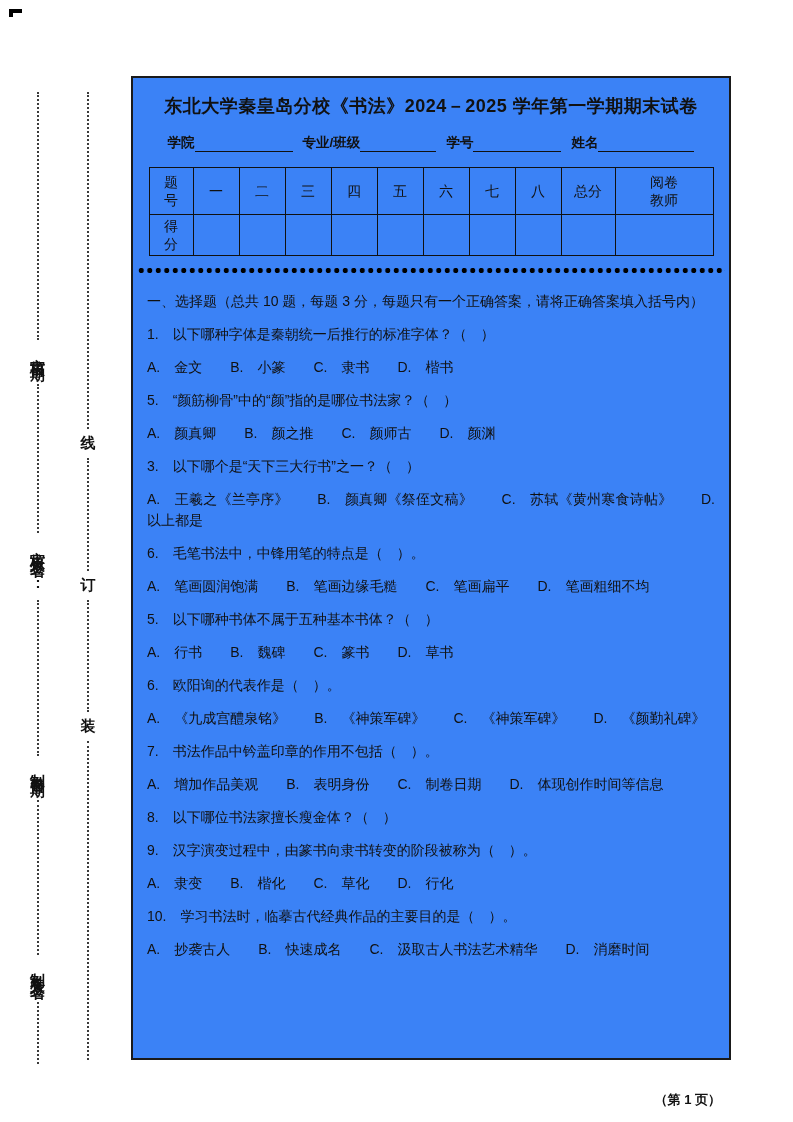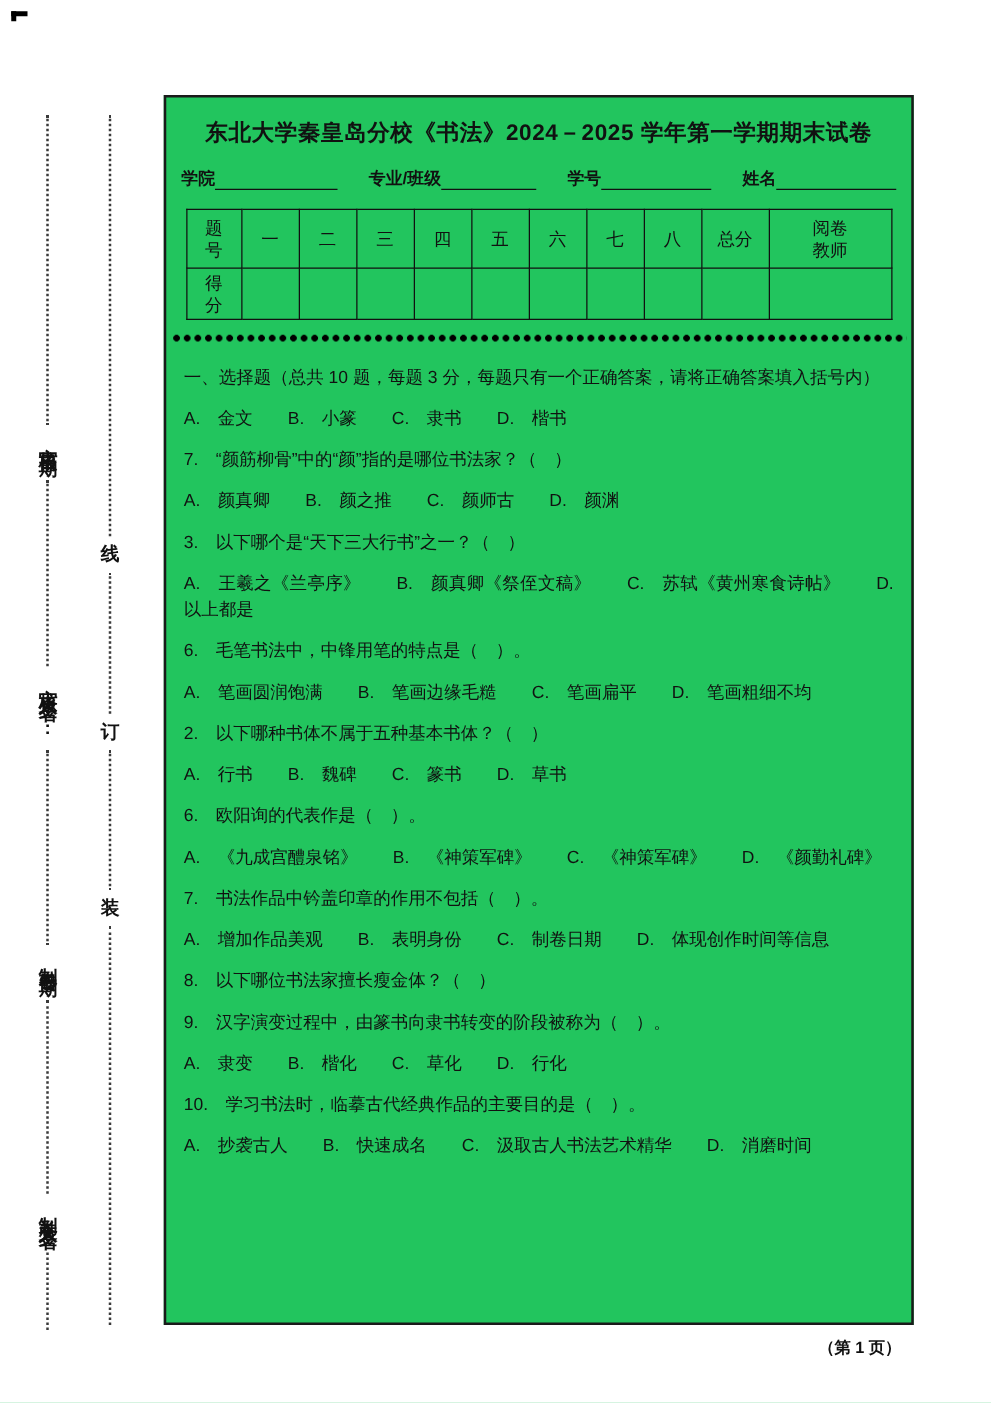--- a/index.html
+++ b/index.html
@@ -20,44 +20,44 @@
   .seal-label {
     writing-mode:vertical-rl; text-orientation:upright;
     font-weight:bold; font-size:15px; letter-spacing:3px; line-height:1;
     padding:6px 0; flex-shrink:0;
   }
   .bind-char { font-weight:bold; font-size:15px; padding:5px 0; flex-shrink:0; }
 
   
   .paper {
     position:absolute; left:131px; top:76px; width:600px; height:984px;
-    border:2px solid #1a1a1a; background:#22c55e; padding:14px 12px 0; overflow:hidden;
+    border:2px solid #1a1a1a; background:#3b82f6; padding:14px 12px 0; overflow:hidden;
   }
   .title { font-size:18px; font-weight:bold; text-align:center; letter-spacing:.5px; margin:2px 0 16px; }
 
-  .info-row { display:flex; justify-content:space-between; align-items:flex-end; gap:10px;
+  .info-row { display:flex; justify-content:center; align-items:flex-end; gap:10px;
     font-size:13.5px; font-weight:600; margin-bottom:15px; }
   .info-group { display:flex; align-items:flex-end; }
   .blank { display:inline-block; border-bottom:1.3px solid #111; height:16px; }
   .b1{width:98px} .b2{width:76px} .b3{width:88px} .b4{width:96px}
 
   .score-table { border-collapse:collapse; margin:0 auto; table-layout:fixed; width:564px; }
   .score-table td { border:1.6px solid #111; text-align:center; vertical-align:middle;
     font-size:14px; line-height:1.3; white-space:pre-line; padding:2px 0; }
   .r-head td { height:47px; }
   .r-score td { height:40px; }
 
   .dotted-sep { height:7px; margin:11px -8px 17px;
     background-image:radial-gradient(circle,#000 2.4px,transparent 2.9px);
     background-size:8.5px 7px; background-position:left center; }
 
   .body-text { font-size:14px; line-height:21px; padding:0 2px;margin-top:17px; }
   .body-text p { margin:0 0 12px; text-align:justify; }
 
-  .page-footer { position:absolute; top:1069px; right:72px; font-size:13px; font-weight:bold; }
+  .page-footer { position:absolute; top:1091px; right:72px; font-size:13px; font-weight:bold; }
 </style>
 </head>
 <body>
 
 <div class="page">
 
   <div class="corner-mark"></div>
 
   <div class="seal-col seal-col-labels">
     <div class="vdots" style="flex-grow:4"></div>
@@ -149,32 +149,33 @@
         <td></td>
       </tr>
     </tbody>
       </table>
 
     <div class="dotted-sep"></div>
 
     <div class="body-text">
       <p>一、选择题（总共 10 题，每题 3 分，每题只有一个正确答案，请将正确答案填入括号内）</p>
 
+      <p>1.　以下哪种字体是秦朝统一后推行的标准字体？（　）</p>
       <p>A.　金文　　B.　小篆　　C.　隶书　　D.　楷书</p>
 
-      <p>7.　“颜筋柳骨”中的“颜”指的是哪位书法家？（　）</p>
+      <p>5.　“颜筋柳骨”中的“颜”指的是哪位书法家？（　）</p>
       <p>A.　颜真卿　　B.　颜之推　　C.　颜师古　　D.　颜渊</p>
 
       <p>3.　以下哪个是“天下三大行书”之一？（　）</p>
       <p>A.　王羲之《兰亭序》　　B.　颜真卿《祭侄文稿》　　C.　苏轼《黄州寒食诗帖》　　D.　以上都是</p>
 
       <p>6.　毛笔书法中，中锋用笔的特点是（　）。</p>
       <p>A.　笔画圆润饱满　　B.　笔画边缘毛糙　　C.　笔画扁平　　D.　笔画粗细不均</p>
 
-      <p>2.　以下哪种书体不属于五种基本书体？（　）</p>
+      <p>5.　以下哪种书体不属于五种基本书体？（　）</p>
       <p>A.　行书　　B.　魏碑　　C.　篆书　　D.　草书</p>
 
       <p>6.　欧阳询的代表作是（　）。</p>
       <p>A.　《九成宫醴泉铭》　　B.　《神策军碑》　　C.　《神策军碑》　　D.　《颜勤礼碑》</p>
 
       <p>7.　书法作品中钤盖印章的作用不包括（　）。</p>
       <p>A.　增加作品美观　　B.　表明身份　　C.　制卷日期　　D.　体现创作时间等信息</p>
 
       <p>8.　以下哪位书法家擅长瘦金体？（　）</p>
 

